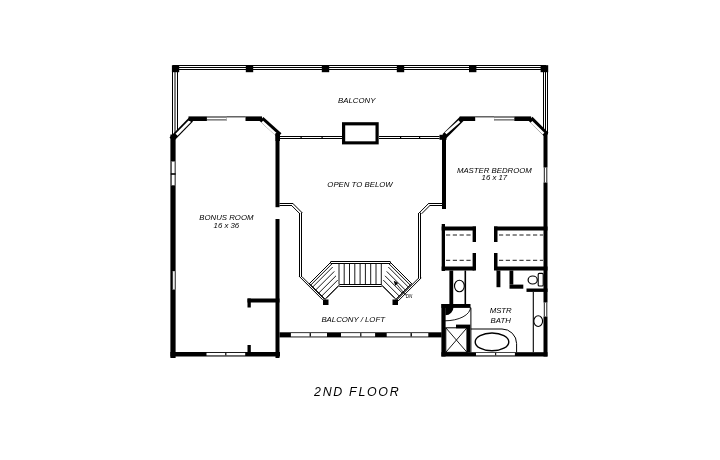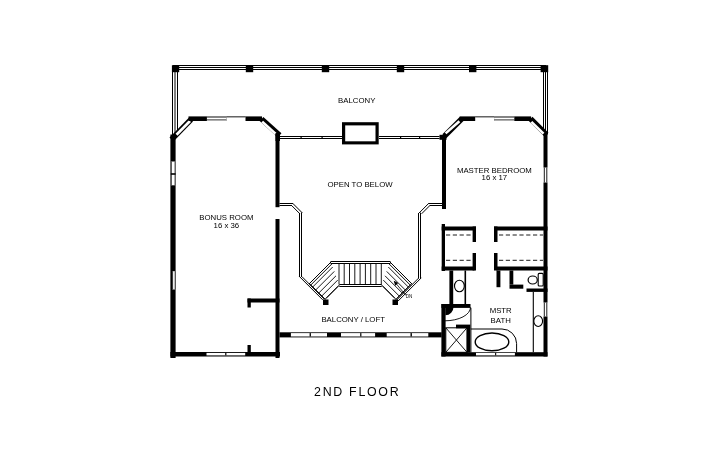--- a/index.html
+++ b/index.html
@@ -1,16 +1,16 @@
 <!DOCTYPE html>
 <html><head>
 <meta charset="utf-8">
 <style>
   html,body{margin:0;padding:0;background:#fff;}
-  #page{position:relative;width:720px;height:460px;background:#fff;overflow:hidden;}
+  #page{position:relative;width:720px;height:460px;background:#fff;overflow:hidden;font-style:italic;}
   svg{position:absolute;left:0;top:0;}
   text{font-family:"Liberation Sans",sans-serif;fill:#000;-webkit-font-smoothing:antialiased;}
 </style>
 </head>
 <body>
 <div id="page">
 <svg width="720" height="460" viewBox="0 0 720 460">
 <rect x="0" y="0" width="720" height="460" fill="#ffffff"></rect>
 
 <g>

